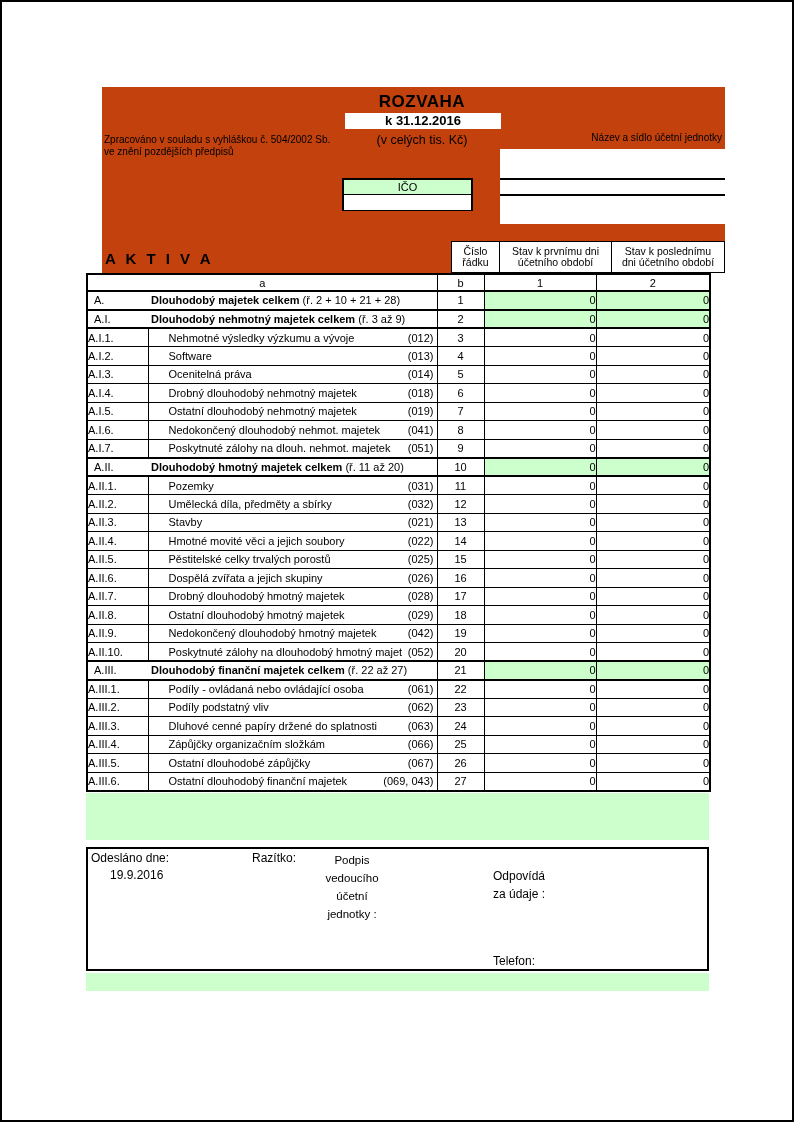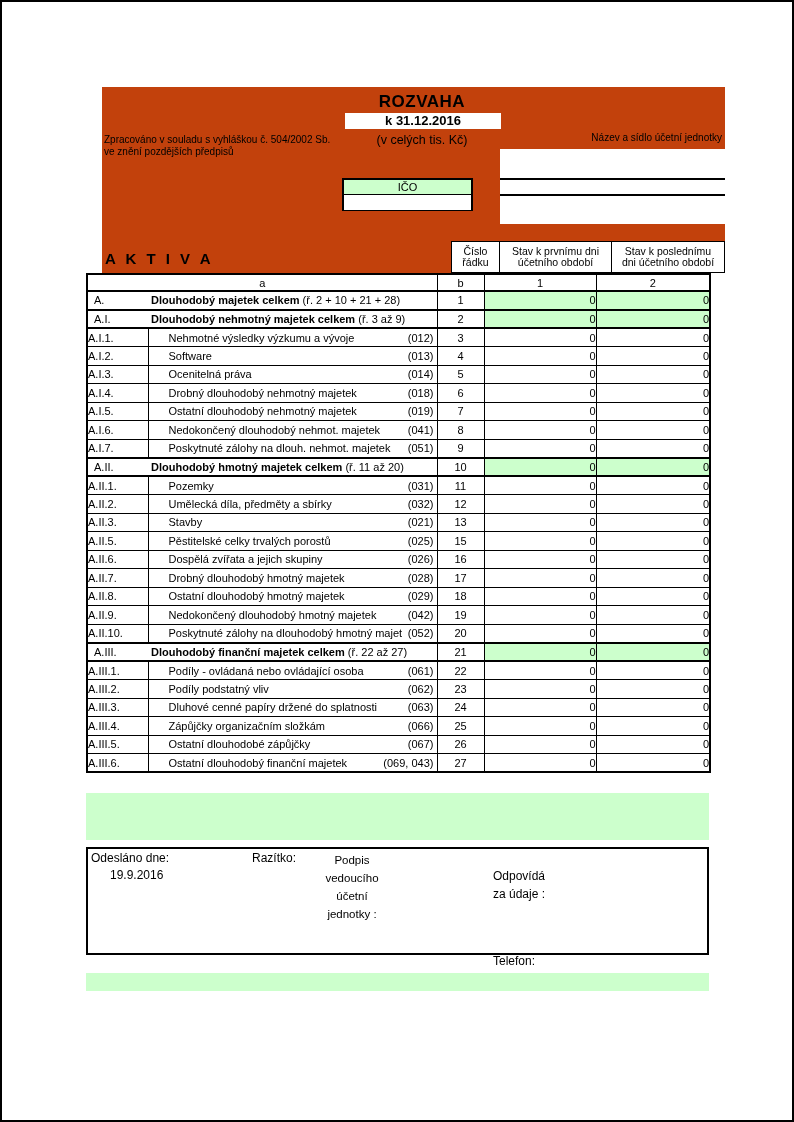--- a/index.html
+++ b/index.html
@@ -48,21 +48,21 @@
   td.c-code{padding-left:6px;}
   td.c-desc .cellflex{display:flex;justify-content:space-between;align-items:center;padding:0 3px 0 20px;}
   td.c-merged .code{display:inline-block;width:57px;padding-left:6px;font-weight:normal;}
   td.c-merged .lbl{font-weight:bold;}
   td.c-merged .note{font-weight:normal;}
   td.c-b{text-align:center;}
   td.c-v{text-align:right;padding-right:7px;}
   td.c-v.g{background:#ccffcc;}
   
   .green-band{position:absolute;left:84px;top:791px;width:623px;height:47px;background:#ccffcc;}
-  .bottom-box{position:absolute;left:84px;top:845px;width:623px;height:108px;
+  .bottom-box{position:absolute;left:84px;top:845px;width:623px;height:124px;
               border:2px solid #000;box-sizing:border-box;background:#fff;font-size:12px;}
   .sent-label{position:absolute;left:3px;top:2px;}
   .sent-date{position:absolute;left:22px;top:19px;}
   .stamp-label{position:absolute;left:164px;top:2px;}
   .sig-block{position:absolute;left:218px;top:2px;width:92px;text-align:center;line-height:18px;
              font-size:11.5px;}
   .resp-block{position:absolute;left:405px;top:18px;line-height:18px;}
   .phone-label{position:absolute;left:405px;top:105px;}
   .green-strip{position:absolute;left:84px;top:971px;width:623px;height:18px;background:#ccffcc;}
 </style>
@@ -246,20 +246,32 @@
             <div class="cellflex">
               <span>Stavby</span>
               <span>(021)</span>
             </div>
           </td>
           <td class="c-b">13</td>
           <td class="c-v">0</td>
           <td class="c-v">0</td>
         </tr>
         <tr class="r">
+          <td class="c-code">A.II.4.</td>
+          <td class="c-desc">
+            <div class="cellflex">
+              <span>Hmotné movité věci a jejich soubory</span>
+              <span>(022)</span>
+            </div>
+          </td>
+          <td class="c-b">14</td>
+          <td class="c-v">0</td>
+          <td class="c-v">0</td>
+        </tr>
+        <tr class="r">
           <td class="c-code">A.II.5.</td>
           <td class="c-desc">
             <div class="cellflex">
               <span>Pěstitelské celky trvalých porostů</span>
               <span>(025)</span>
             </div>
           </td>
           <td class="c-b">15</td>
           <td class="c-v">0</td>
           <td class="c-v">0</td>

